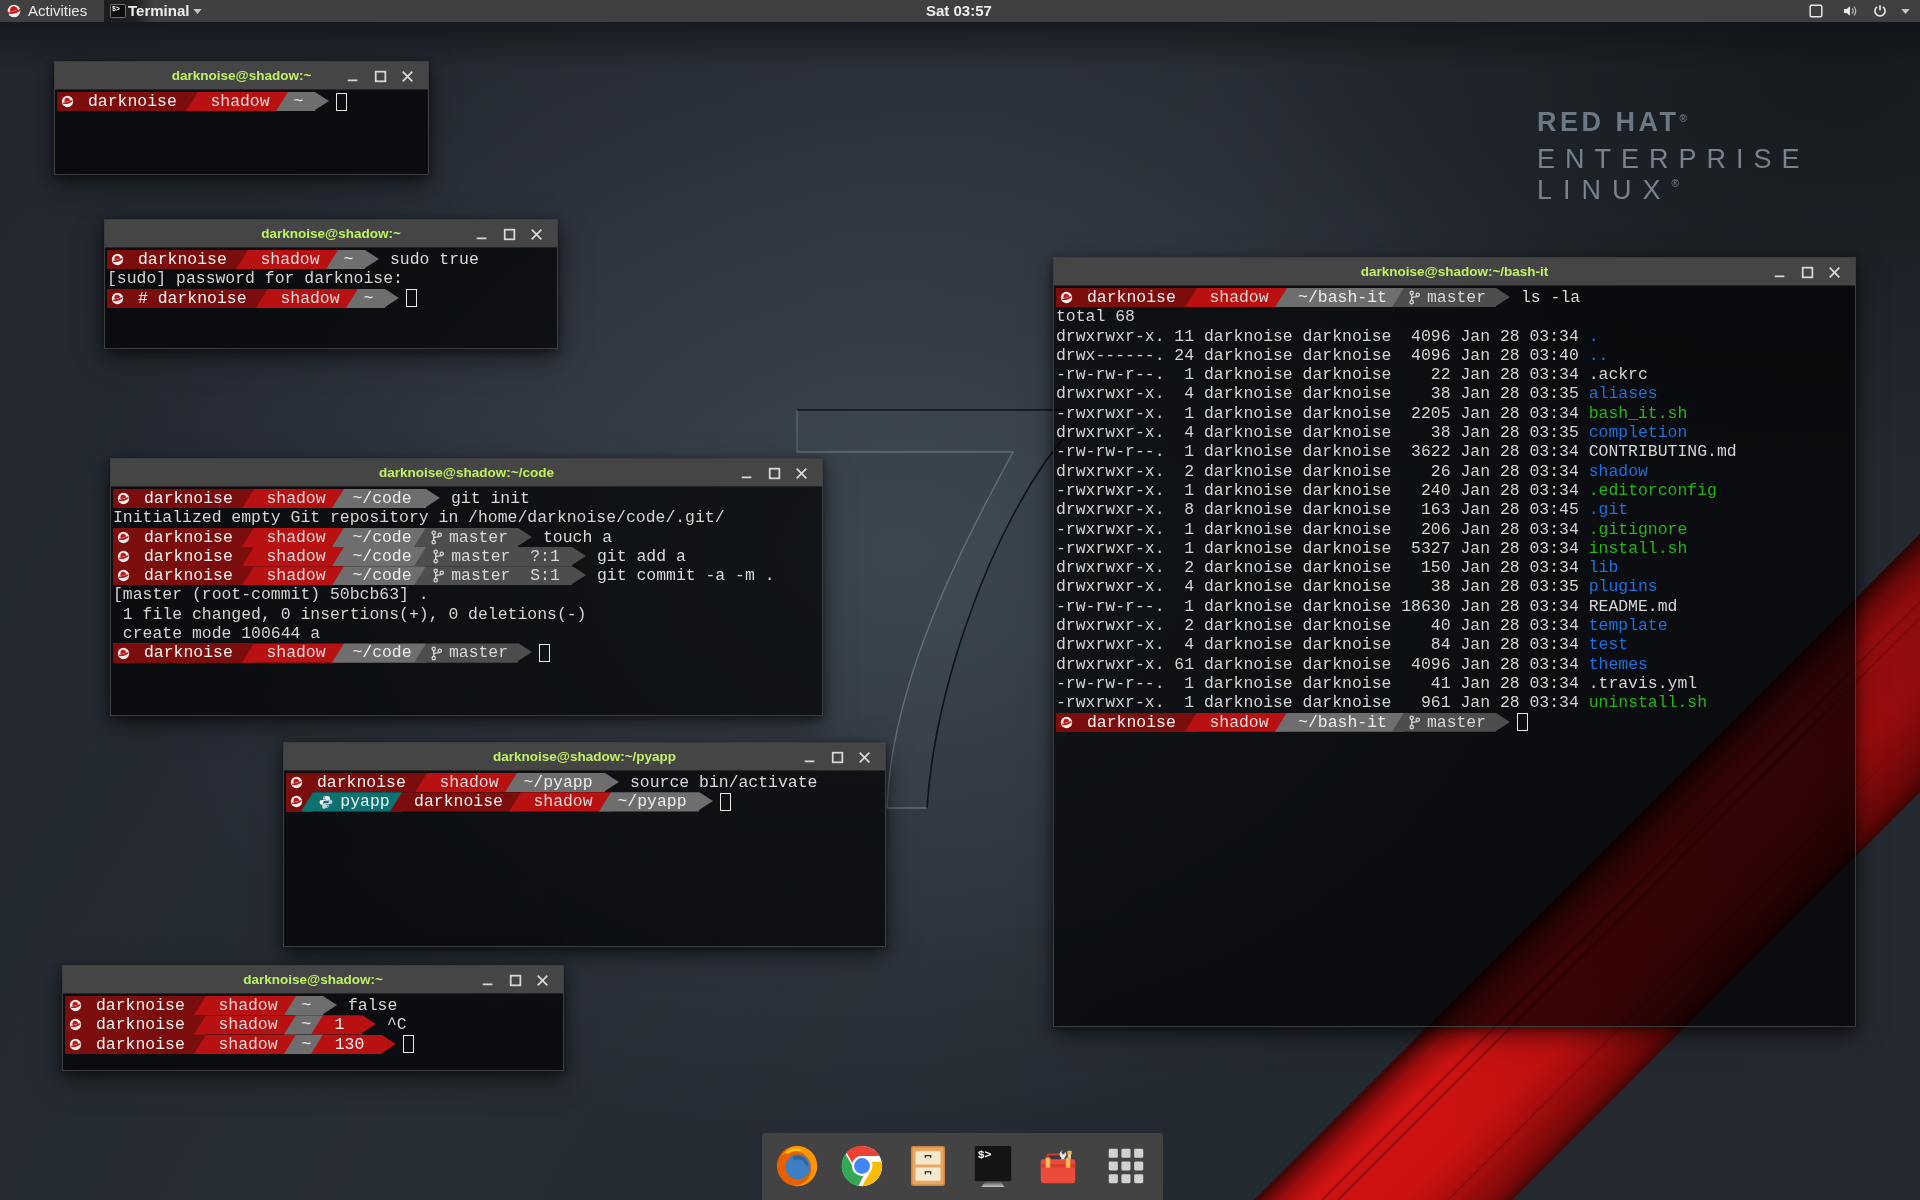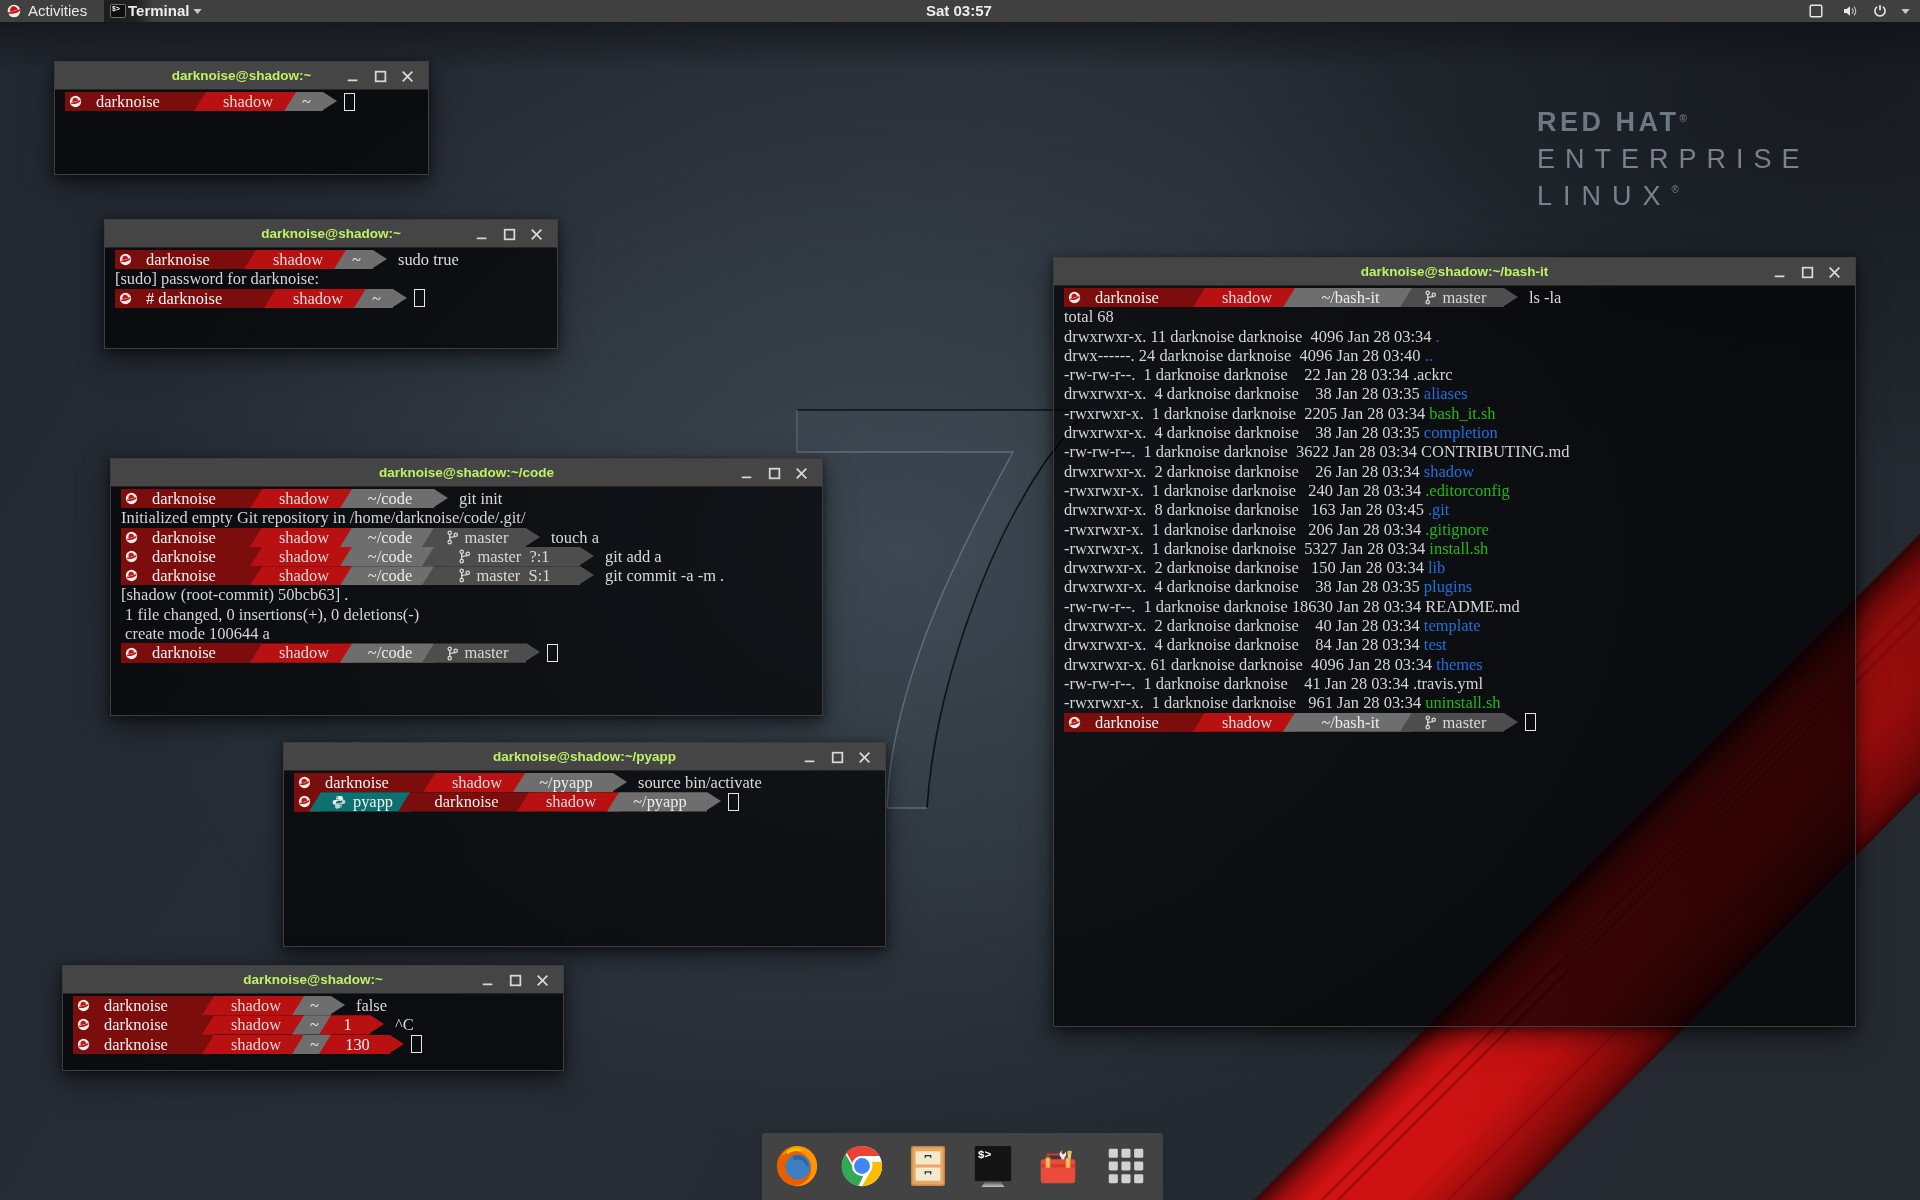--- a/index.html
+++ b/index.html
@@ -7,21 +7,21 @@
  background:
   linear-gradient(180deg,rgba(12,14,17,0.85) 0,rgba(12,14,17,0) 70px),
   radial-gradient(900px 560px at 96% 6%, rgba(5,6,8,0.42), rgba(5,6,8,0) 72%),
   radial-gradient(1050px 800px at 47% 46%, #3d4751 0%, rgba(56,65,75,0.3) 55%, rgba(45,52,60,0) 75%),
   linear-gradient(120deg,#222730 0%,#272d35 40%,#232930 70%,#252a31 100%);
 }
 #wall7{position:absolute;left:0;top:0}
 #logo{position:absolute;left:1537px;top:107px;color:#707d89;font-family:"Liberation Sans",sans-serif}
 #logo .l1{font-size:27px;font-weight:bold;letter-spacing:3.5px;color:#6c7984}
 #logo .l2{font-size:27px;letter-spacing:10px;margin-top:6px;color:#76828e;font-weight:400}
-#logo .l3{font-size:27px;letter-spacing:11px;margin-top:6px;color:#76828e}
+#logo .l3{font-size:27px;letter-spacing:11px;color:#76828e}
 #logo .reg{font-size:10px;vertical-align:9px}
 #logo .reg2{font-size:10px;vertical-align:12px}
 #topbar{position:absolute;left:0;top:0;width:1920px;height:22px;background:#404040;color:#e8e8e8;font-size:15px}
 .tb-hat{position:absolute;left:7px;top:4px;width:14px;height:14px}
 .act{position:absolute;left:28px;top:2px;font-weight:400}
 .appbox{position:absolute;left:104px;top:0;width:50px;height:22px;background:linear-gradient(90deg,#1d1d1d,#202020 62%,rgba(59,59,59,0) 100%)}
 .term-ic{position:absolute;left:6px;top:3px;width:16px;height:16px}
 .appname{position:absolute;left:128px;top:2px;font-weight:bold;color:#ececec}
 #topbar .dd{position:absolute;left:193px;top:9px;width:9px;height:5px}
 .clock{position:absolute;left:926px;top:2px;font-weight:bold;color:#ececec}
@@ -29,21 +29,21 @@
 .tri{position:absolute;top:3px;width:16px;height:16px}
 .tray .tri:nth-child(1){right:96px}
 .tray .tri:nth-child(2){right:62px}
 .tray .tri:nth-child(3){right:32px}
 .dd2{position:absolute;right:10px;top:9px;width:9px;height:5px}
 .win{position:absolute;border:1px solid #3e3e3e;background:rgba(0,0,1,0.70);box-shadow:0 9px 24px rgba(0,0,0,0.52),0 2px 7px rgba(0,0,0,0.42)}
 .tb{position:relative;height:28px;background:#454545;border-bottom:1px solid #262626}
 .tt{display:block;text-align:center;line-height:27px;font-size:13.5px;font-weight:bold;color:#bef264;font-family:"Liberation Sans",sans-serif}
 .wb{position:absolute;right:6px;top:0;height:28px;display:flex;align-items:center}
 .ic{width:27px;height:27px}
-.bd{position:relative;padding:2px 0 0 10px;font-family:Liberation Serif, serif;font-size:16.45px;color:#d4d4d4}
+.bd{position:relative;padding:2px 0 0 2px;font-family:Liberation Mono, monospace;font-size:16.45px;color:#d4d4d4}
 .ln{height:19.3px;line-height:19.3px;white-space:pre;display:flex;align-items:stretch}
 .tx{display:inline-block}
 .cm{color:#dadada}
 .bl{color:#1f6fdd}
 .gr{color:#25b616}
 .sg{display:inline-flex;align-items:center;justify-content:center;height:19.3px;flex:none}
 .s1{justify-content:flex-start;padding-left:4px}
 .s1 .t1{margin-left:14px;color:#f2f2f2}
 .rt{color:#f2f2f2}
 .sl{margin-left:-12px;clip-path:polygon(12px 0,100% 0,100% 100%,0 100%);padding-left:6px}
@@ -217,21 +217,21 @@
               <path d="M5.3 9.9 C5.5 6.3 7.6 4 10.1 4 C12.6 4 14.6 6.3 14.8 9.9 Z" fill="#c01616"></path>
               <path d="M3 9.7 C5.5 11.9 14.6 11.9 17.1 9.7 C17.9 10.2 18.1 11 17.5 11.6 C14.6 13.9 5.5 13.9 2.6 11.6 C2 11 2.2 10.2 3 9.7 Z" fill="#c01616"></path>
               <path d="M5.3 9.9 C7.5 10.8 12.6 10.8 14.8 9.9 L14.8 10.8 C12.6 11.7 7.5 11.7 5.3 10.8 Z" fill="#8b0f0f"></path>
             </g>
           </svg><span class="t1">darknoise</span></span><span class="sg sl" style="width:102px;background:#b91111;color:#dcdcdc"><span class="ct">shadow</span></span><span class="sg sl" style="width:94px;background:#6e6e6e;color:#ececec"><span class="ct">~/code</span></span><span class="sg sl" style="width:158px;background:#4d4d4d;color:#d8d8d8"><span class="ct"><svg class="br" viewBox="0 0 14 16">
               <circle cx="4" cy="3" r="1.8" fill="none" stroke="#d8d8d8" stroke-width="1.4"></circle>
               <circle cx="4" cy="13" r="1.8" fill="none" stroke="#d8d8d8" stroke-width="1.4"></circle>
               <circle cx="10.5" cy="5" r="1.8" fill="none" stroke="#d8d8d8" stroke-width="1.4"></circle>
               <path d="M4 4.8 v6.4 M4 9 c0-2.5 6.5-1 6.5-2.2" fill="none" stroke="#d8d8d8" stroke-width="1.4"></path>
             </svg><span class="gt">master&nbsp;&nbsp;S:1</span></span></span><span class="ar" style="border-left-color:#4d4d4d;margin-right:11px"></span><span class="cm">git commit -a -m .</span></div>
-      <div class="ln"><span class="tx">[shadow (root-commit) 50bcb63] .</span></div>
+      <div class="ln"><span class="tx">[master (root-commit) 50bcb63] .</span></div>
       <div class="ln"><span class="tx"> 1 file changed, 0 insertions(+), 0 deletions(-)</span></div>
       <div class="ln"><span class="tx"> create mode 100644 a</span></div>
       <div class="ln pr"><span class="sg s1" style="width:141px;background:#7c0d0d"><svg class="hat" viewBox="0 0 20 20">
             <circle cx="10" cy="10" r="8.7" fill="#ededed"></circle>
             <g transform="rotate(-16 10 10)">
               <path d="M5.3 9.9 C5.5 6.3 7.6 4 10.1 4 C12.6 4 14.6 6.3 14.8 9.9 Z" fill="#c01616"></path>
               <path d="M3 9.7 C5.5 11.9 14.6 11.9 17.1 9.7 C17.9 10.2 18.1 11 17.5 11.6 C14.6 13.9 5.5 13.9 2.6 11.6 C2 11 2.2 10.2 3 9.7 Z" fill="#c01616"></path>
               <path d="M5.3 9.9 C7.5 10.8 12.6 10.8 14.8 9.9 L14.8 10.8 C12.6 11.7 7.5 11.7 5.3 10.8 Z" fill="#8b0f0f"></path>
             </g>
           </svg><span class="t1">darknoise</span></span><span class="sg sl" style="width:102px;background:#b91111;color:#dcdcdc"><span class="ct">shadow</span></span><span class="sg sl" style="width:94px;background:#6e6e6e;color:#ececec"><span class="ct">~/code</span></span><span class="sg sl" style="width:104px;background:#4d4d4d;color:#d8d8d8"><span class="ct"><svg class="br" viewBox="0 0 14 16">

